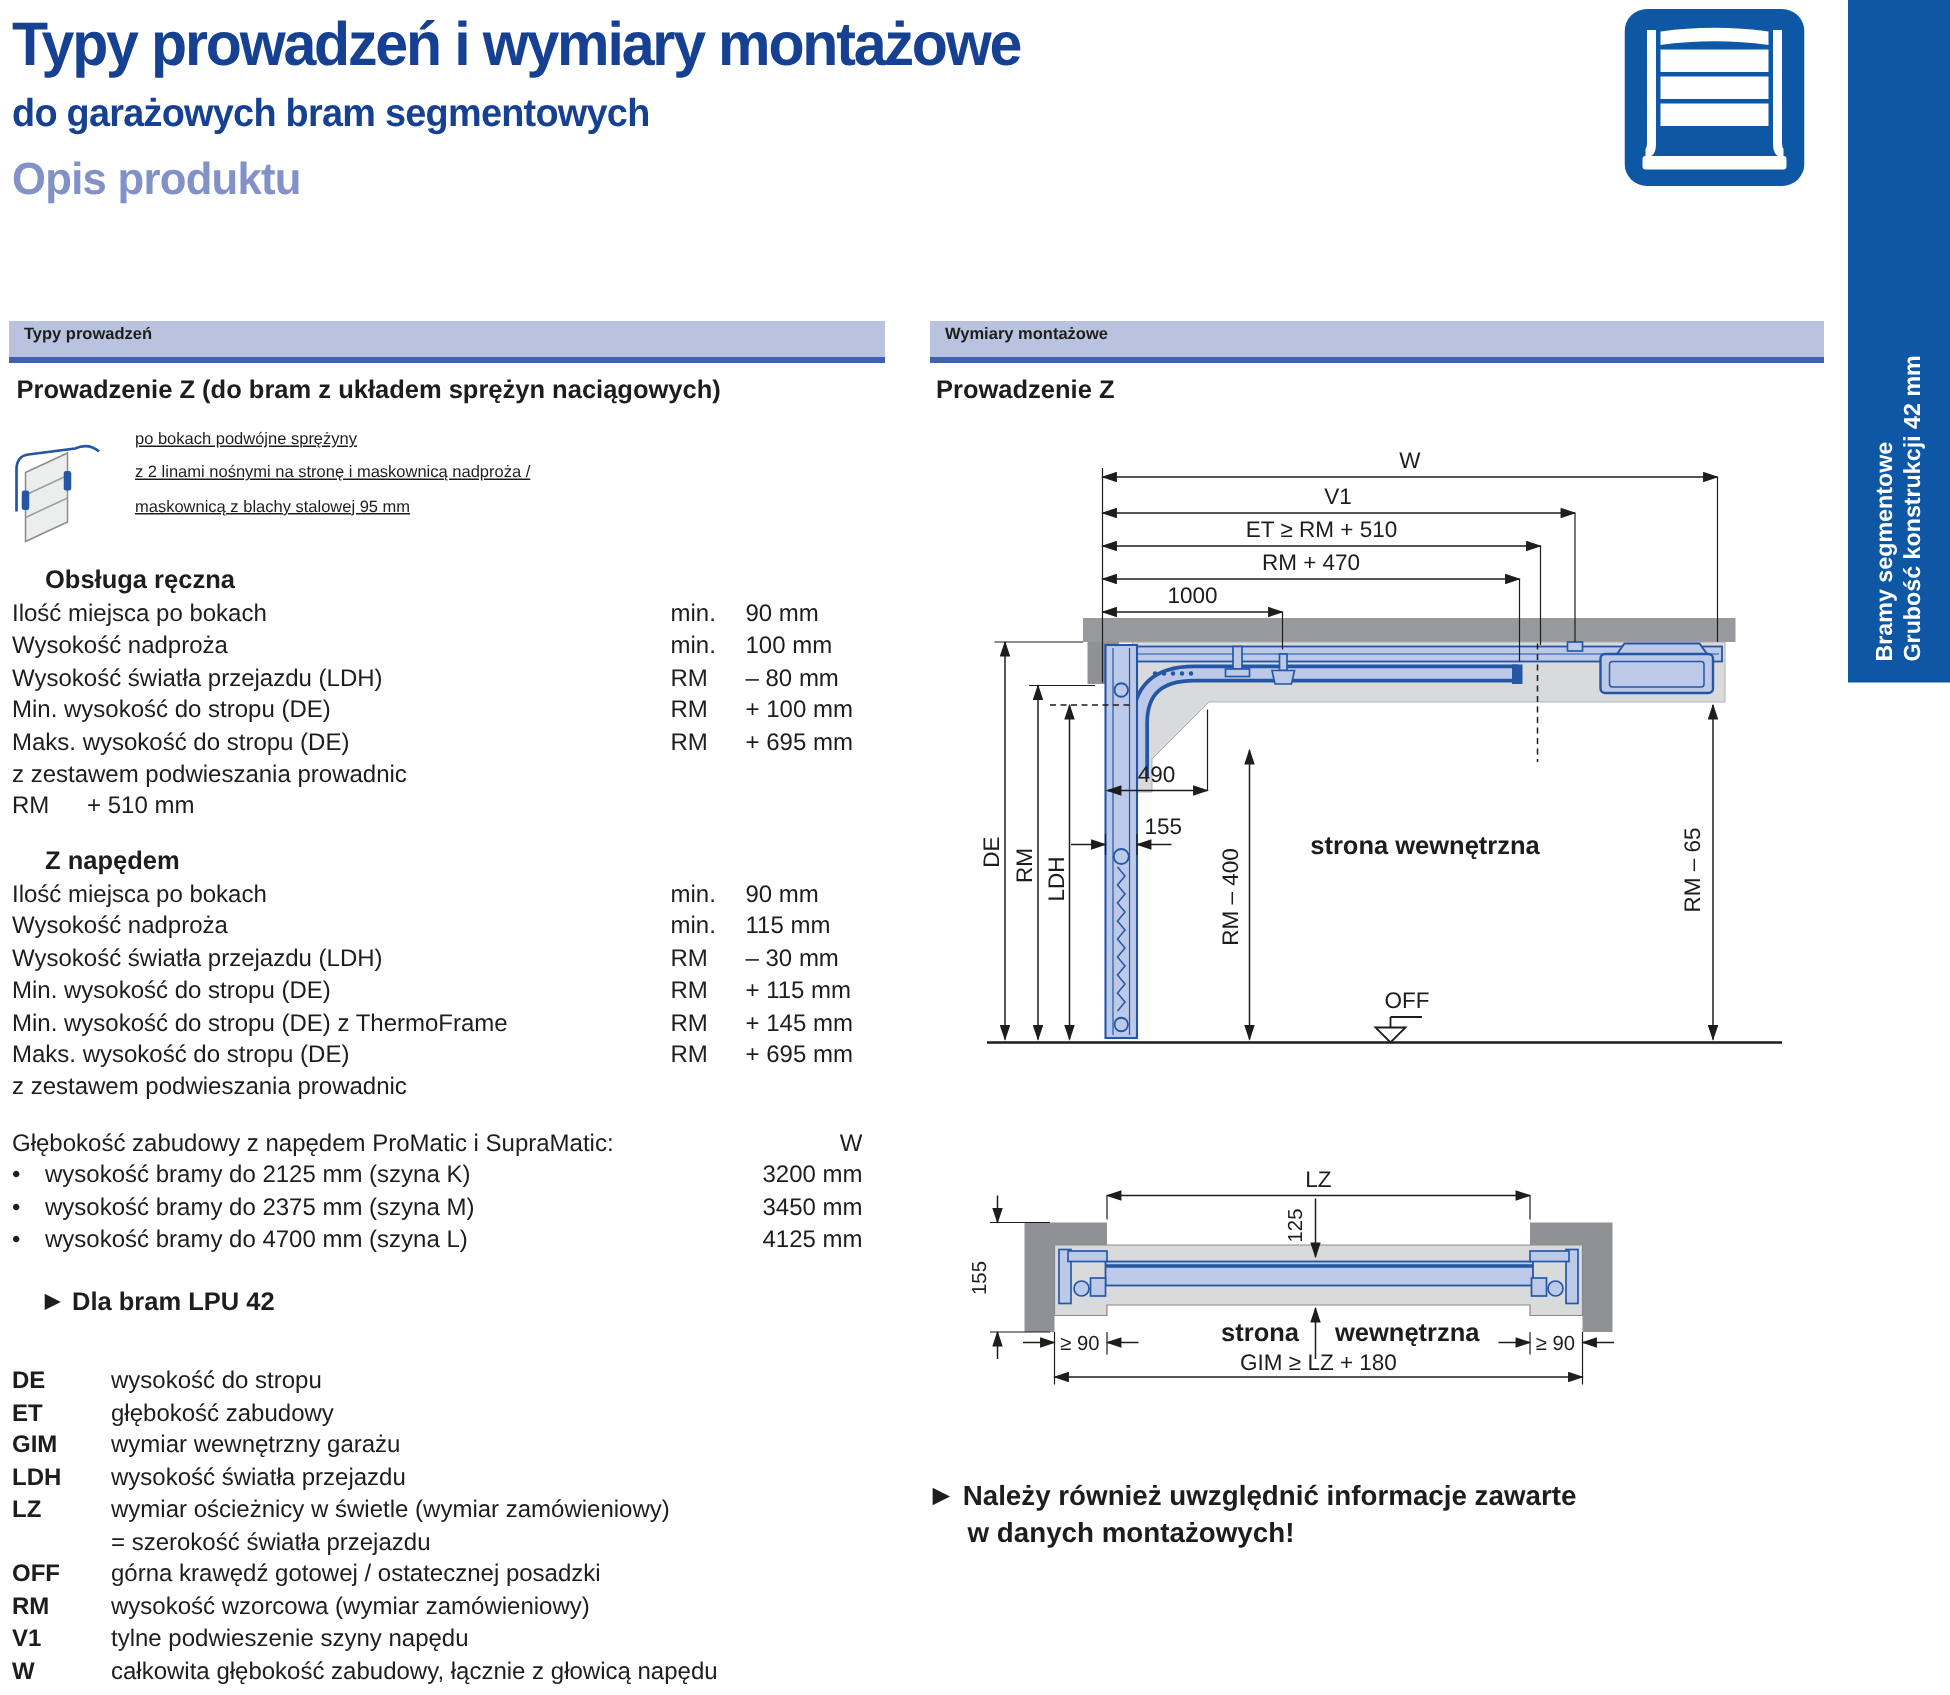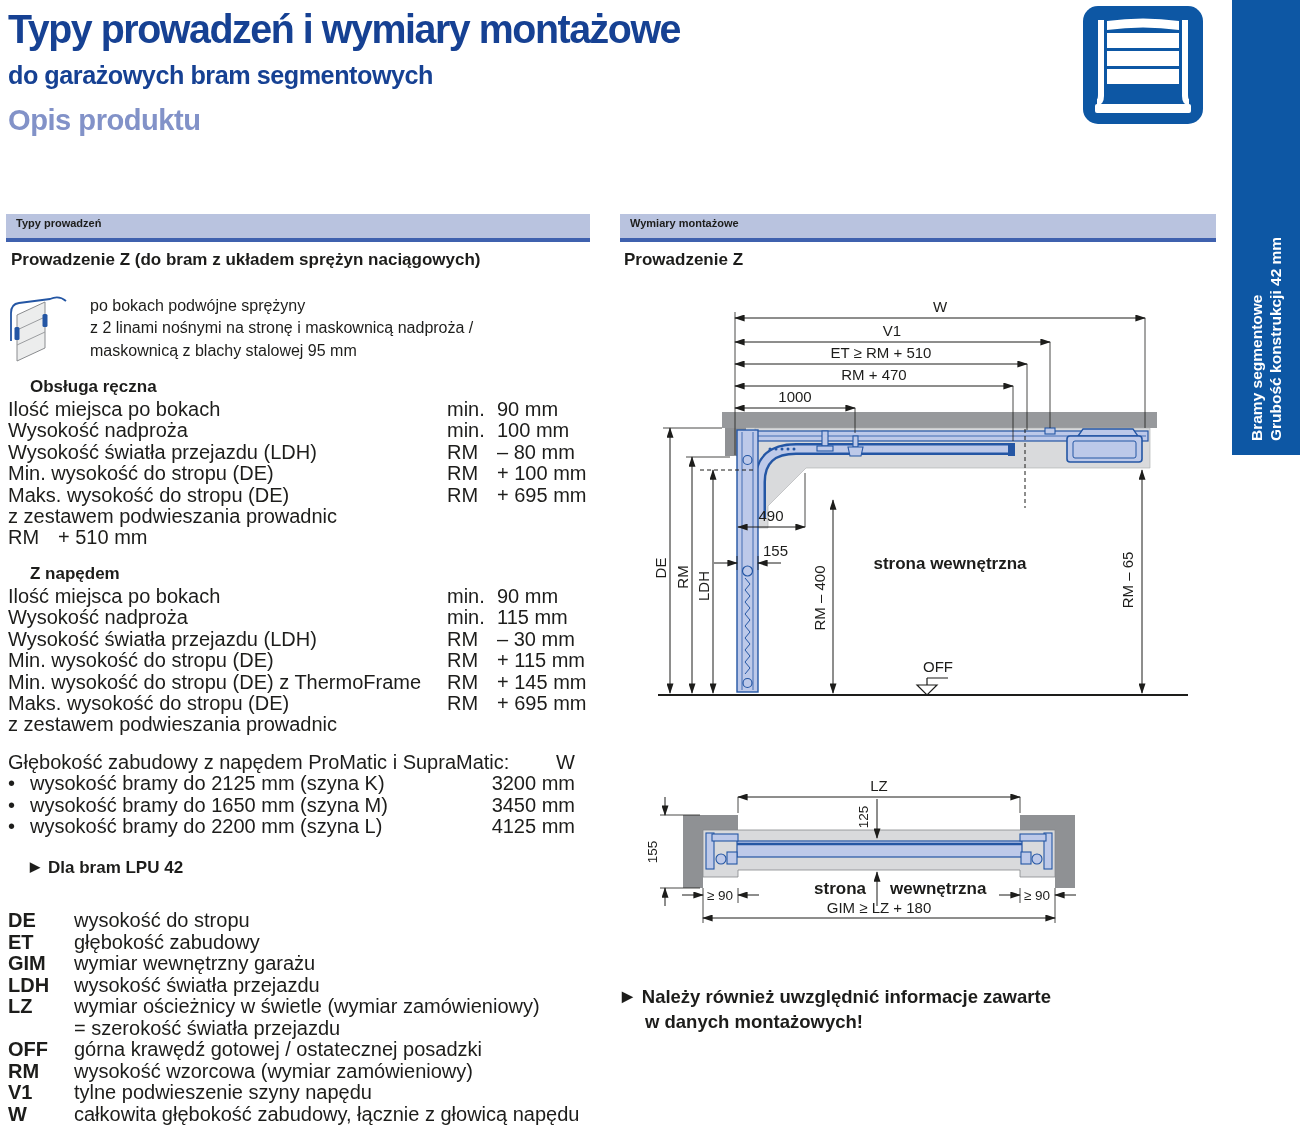--- a/index.html
+++ b/index.html
@@ -13,24 +13,24 @@
       letter-spacing:-1.5px;transform:scaleX(.96);transform-origin:left top;white-space:nowrap;}
   .h2{left:8px;top:60px;font-size:26px;font-weight:bold;color:#164193;
       letter-spacing:-.5px;transform:scaleX(.97);transform-origin:left top;white-space:nowrap;}
   .h3{left:8px;top:103px;font-size:30px;font-weight:bold;color:#8292c8;
       letter-spacing:-.5px;transform:scaleX(.97);transform-origin:left top;white-space:nowrap;}
   
   .secbar{height:28px;background:#b9c3df;border-bottom:4px solid #3f61ae;
       box-sizing:border-box;font-size:11px;font-weight:bold;padding:3px 0 0 10px;color:#1d1d1b;}
   .subhead{font-size:17px;font-weight:bold;white-space:nowrap;}
   
-  .intro-text{left:90px;top:295px;font-size:16px;line-height:22.4px;white-space:nowrap;}
+  .intro-text{left:90px;top:282px;font-size:11px;line-height:22.4px;white-space:nowrap;text-decoration:underline;}
   
   .blocktitle{font-size:17px;font-weight:bold;margin-left:22px;}
-  .tbl{font-size:20px;line-height:21.4px;}
+  .tbl{font-size:16px;line-height:21.4px;}
   .row{display:flex;width:567px;}
   .row .lbl{flex:1;white-space:nowrap;}
   .row .ref{width:50px;}
   .row .val{width:78px;text-align:left;white-space:nowrap;}
   .bullet-dot{display:inline-block;width:22px;}
   .brow{display:flex;width:567px;}
   .brow .bl{flex:1;white-space:nowrap;}
   .brow .bv{width:90px;text-align:right;white-space:nowrap;}
   
   .legrow{display:flex;width:580px;}
@@ -178,25 +178,25 @@
 <div class="abs tbl" style="left:8px;top:752px;">
   <div class="brow">
     <span class="bl">Głębokość zabudowy z napędem ProMatic i SupraMatic:</span>
     <span class="bv">W</span>
   </div>
   <div class="brow">
     <span class="bl"><span class="bullet-dot">•</span><span>wysokość bramy do 2125 mm (szyna K)</span></span>
     <span class="bv">3200 mm</span>
   </div>
   <div class="brow">
-    <span class="bl"><span class="bullet-dot">•</span><span>wysokość bramy do 1650 mm (szyna M)</span></span>
+    <span class="bl"><span class="bullet-dot">•</span><span>wysokość bramy do 2375 mm (szyna M)</span></span>
     <span class="bv">3450 mm</span>
   </div>
   <div class="brow">
-    <span class="bl"><span class="bullet-dot">•</span><span>wysokość bramy do 2200 mm (szyna L)</span></span>
+    <span class="bl"><span class="bullet-dot">•</span><span>wysokość bramy do 4700 mm (szyna L)</span></span>
     <span class="bv">4125 mm</span>
   </div>
 </div>
 
 <div class="abs blocktitle" style="left:8px;top:858px;">
   <span class="arrowhead-bullet">▶</span><span>Dla bram LPU 42</span>
 </div>
 
 <div class="abs tbl" style="left:8px;top:910px;line-height:21.5px;">
   <div class="legrow">

